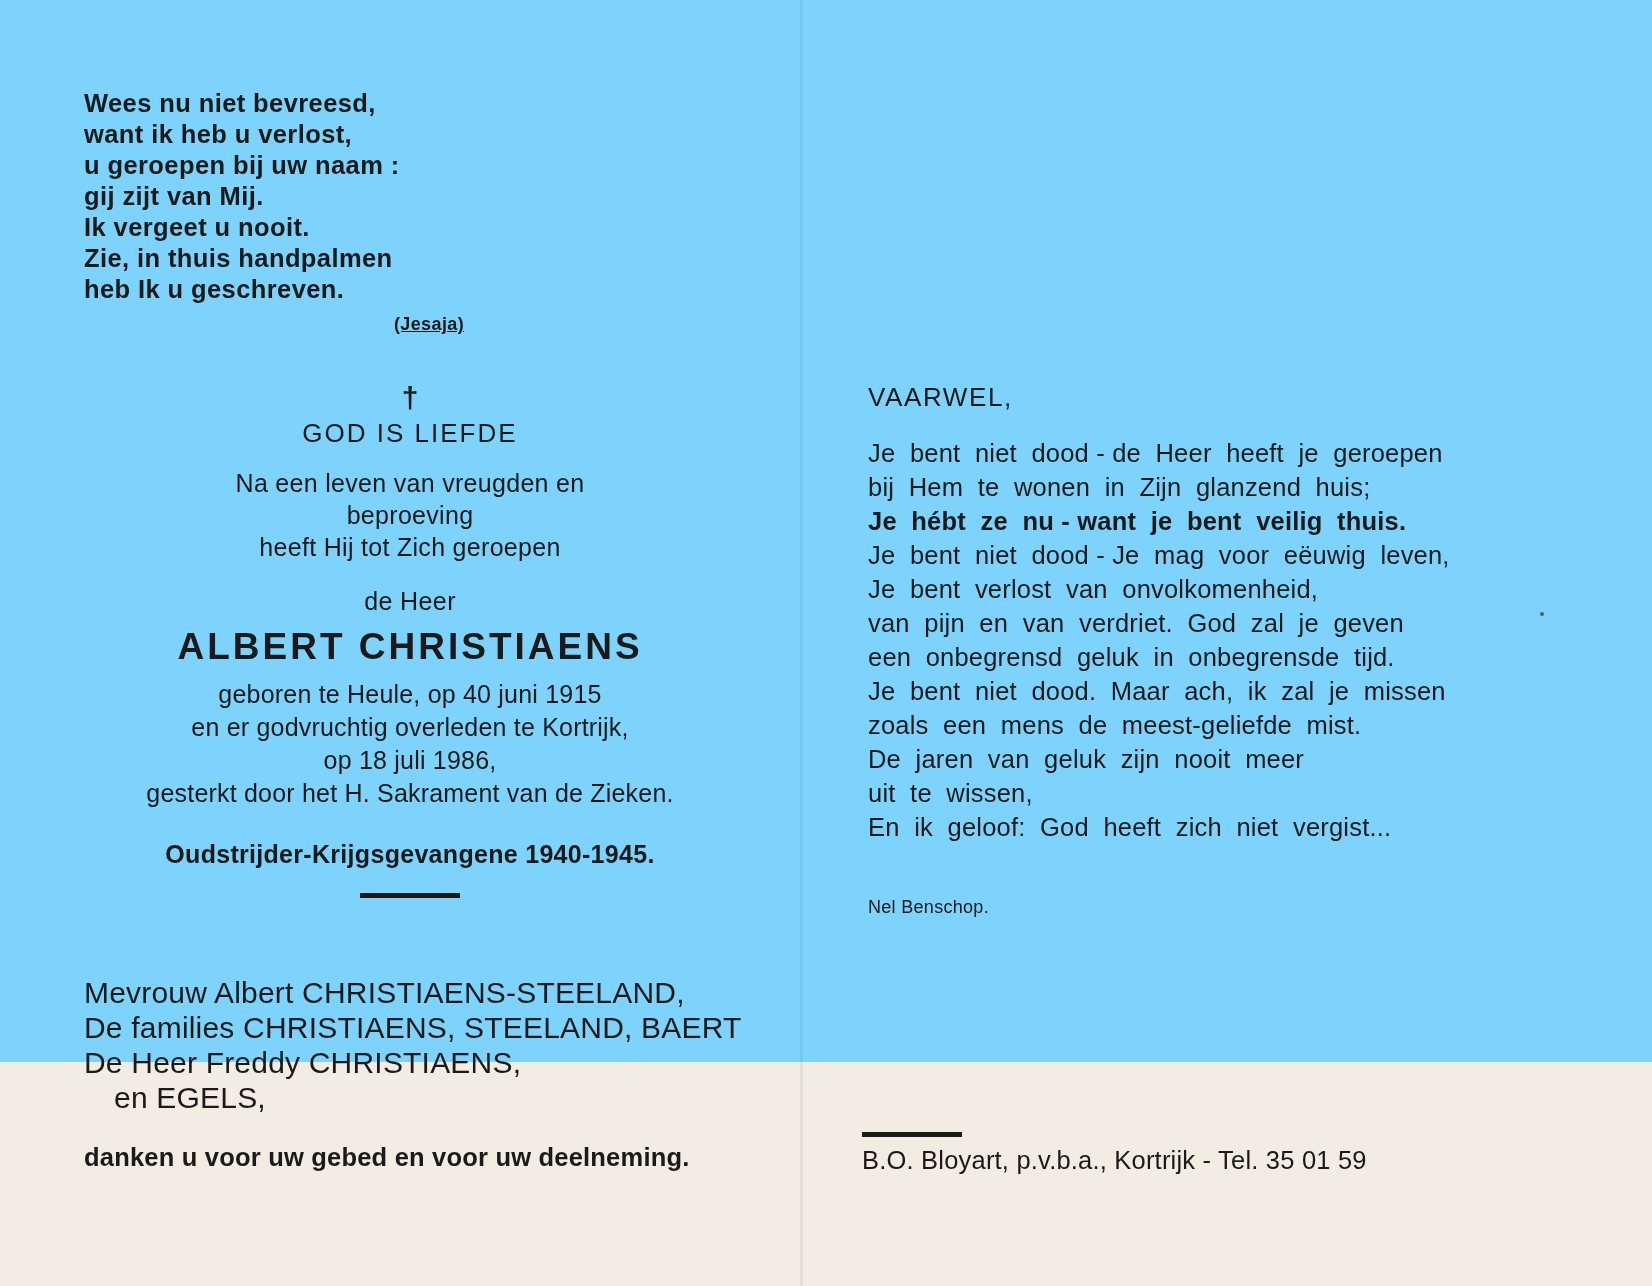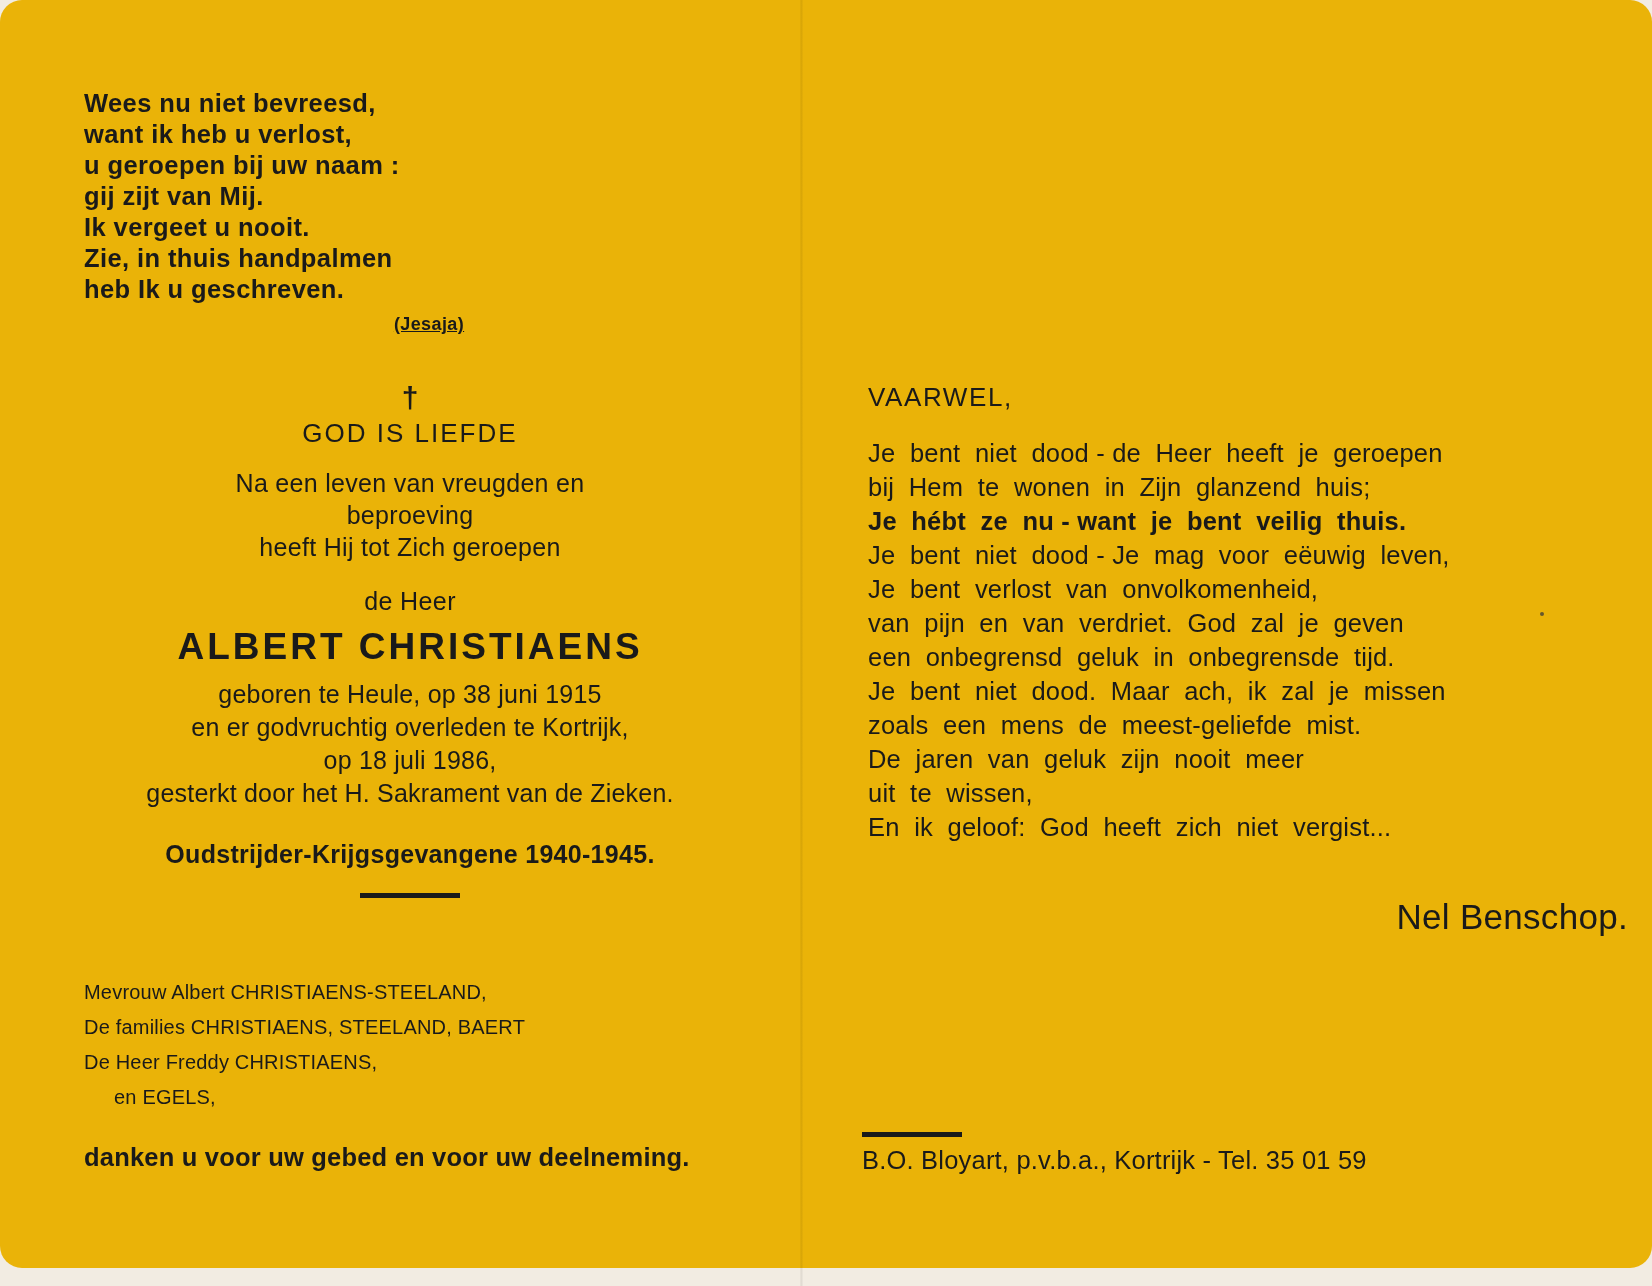--- a/index.html
+++ b/index.html
@@ -11,23 +11,22 @@
     height: 1286px;
     background: #f2ece2;
     font-family: "Liberation Sans", sans-serif;
     color: #1a1a1a;
     overflow: hidden;
     position: relative;
   }
   .page {
     position: relative;
     width: 1652px;
-    height: 1268px;
-    background: #eab308;
-    border-radius: 22px;
+    height: 1062px;
+    background: #7dd3fc;
   }
   
   .seam {
     position: absolute;
     left: 800px;
     top: 0;
     width: 3px;
     height: 1286px;
     background: linear-gradient(to right, rgba(0,0,0,0.035), rgba(0,0,0,0.07), rgba(0,0,0,0.02));
     pointer-events: none;
@@ -126,21 +125,21 @@
     height: 5px;
     background: #1a1a1a;
     margin: 24px auto 0 auto;
   }
 
   .family {
     position: absolute;
     left: 84px;
     top: 975px;
     width: 680px;
-    font-size: 20px;
+    font-size: 30px;
     line-height: 35px;
     letter-spacing: 0.2px;
   }
   .family .indent { padding-left: 30px; }
   .thanks {
     position: absolute;
     left: 84px;
     top: 1143px;
     width: 700px;
     font-size: 25.5px;
@@ -171,22 +170,22 @@
     font-size: 25.5px;
     line-height: 34px;
     letter-spacing: 0.2px;
   }
   .poem .line { white-space: pre-wrap; }
   .poem-author {
     position: absolute;
     left: 62px;
     top: 897px;
     width: 760px;
-    text-align: right;
-    font-size: 35px;
+    text-align: left;
+    font-size: 18px;
     letter-spacing: 0.3px;
   }
   .printer-rule {
     position: absolute;
     left: 862px;
     top: 1132px;
     width: 100px;
     height: 5px;
     background: #1a1a1a;
   }
@@ -223,21 +222,21 @@
       <div class="cross">†</div>
       <div class="godisliefde">GOD  IS  LIEFDE</div>
       <div class="intro">
         <div class="line">Na  een  leven  van  vreugden  en</div>
         <div class="line">beproeving</div>
         <div class="line">heeft  Hij  tot  Zich  geroepen</div>
       </div>
       <div class="deheer">de  Heer</div>
       <div class="name">ALBERT  CHRISTIAENS</div>
       <div class="details">
-        <div class="line">geboren  te  Heule,  op  38  juni  1915</div>
+        <div class="line">geboren  te  Heule,  op  40  juni  1915</div>
         <div class="line">en  er  godvruchtig  overleden  te  Kortrijk,</div>
         <div class="line">op  18  juli  1986,</div>
         <div class="line">gesterkt  door  het  H. Sakrament  van  de  Zieken.</div>
       </div>
       <div class="veteran">Oudstrijder-Krijgsgevangene   1940-1945.</div>
       <div class="rule"></div>
     </div>
 
     <div class="family">
       <div class="line">Mevrouw  Albert  CHRISTIAENS-STEELAND,</div>

